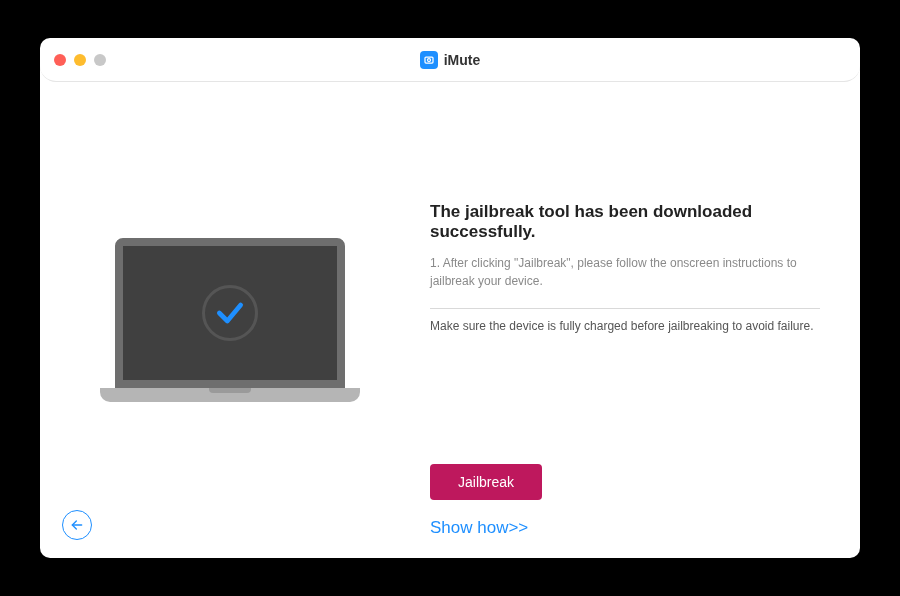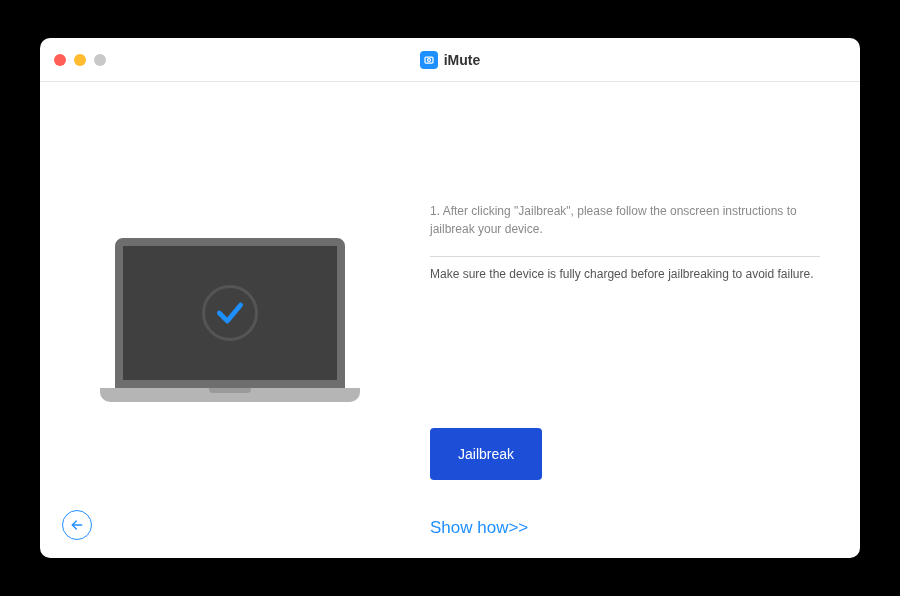--- a/index.html
+++ b/index.html
@@ -22,20 +22,21 @@
       flex-direction: column;
       position: relative;
     }
     .titlebar {
       height: 44px;
       border-bottom: 1px solid #e5e5e5;
       display: flex;
       align-items: center;
       position: relative;
       flex-shrink: 0;
+      border-radius: 16px;
     }
     .traffic-lights {
       display: flex;
       gap: 8px;
       position: absolute;
       left: 14px;
       top: 16px;
     }
     .traffic-light {
       width: 12px;
@@ -143,30 +144,30 @@
       border-top: 1px solid #d9d9d9;
       margin: 18px 0 10px 0;
     }
     .warning {
       font-size: 12px;
       color: #555;
       margin-bottom: 12px;
     }
     .spacer { flex: 1; }
     .action-btn {
-      background: #1d4ed8;
+      background: #be185d;
       color: #fff;
       border: none;
       border-radius: 4px;
-      padding: 18px 28px;
+      padding: 10px 28px;
       font-size: 14px;
       font-weight: 500;
       cursor: pointer;
       align-self: flex-start;
-      margin-bottom: 28px;
+      margin-bottom: 8px;
     }
     .note-block {
       font-size: 11.5px;
       color: #333;
       line-height: 1.5;
     }
     .note-block b { font-weight: 700; }
     .show-link {
       color: #1e8fff;
       font-size: 17px;
@@ -222,20 +223,21 @@
             <svg viewBox="0 0 24 24" fill="none" stroke="#1e8fff" stroke-width="3.5" stroke-linecap="round" stroke-linejoin="round">
               <polyline points="4 12 10 18 20 6"></polyline>
             </svg>
           </div>
         </div>
         <div class="laptop-base"></div>
       </div>
     </div>
 
     <div class="right-pane">
+      <div class="heading">The jailbreak tool has been downloaded successfully.</div>
       <div class="instructions">
         <div>1. After clicking "Jailbreak", please follow the onscreen instructions to jailbreak your device.</div>
       </div>
       <hr class="divider">
       <div class="warning">Make sure the device is fully charged before jailbreaking to avoid failure.</div>
 
       <div class="spacer"></div>
 
       <button class="action-btn">Jailbreak</button>
 

